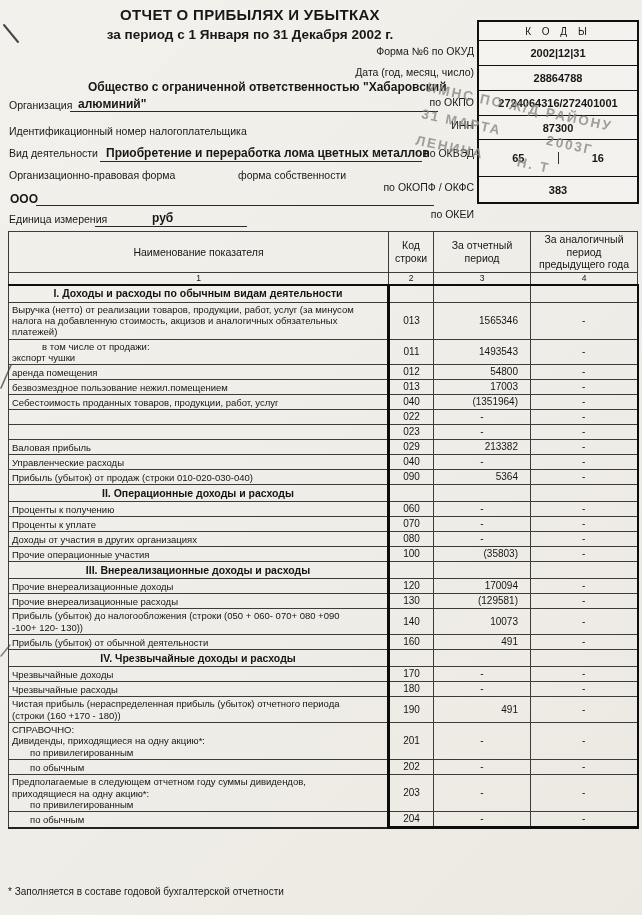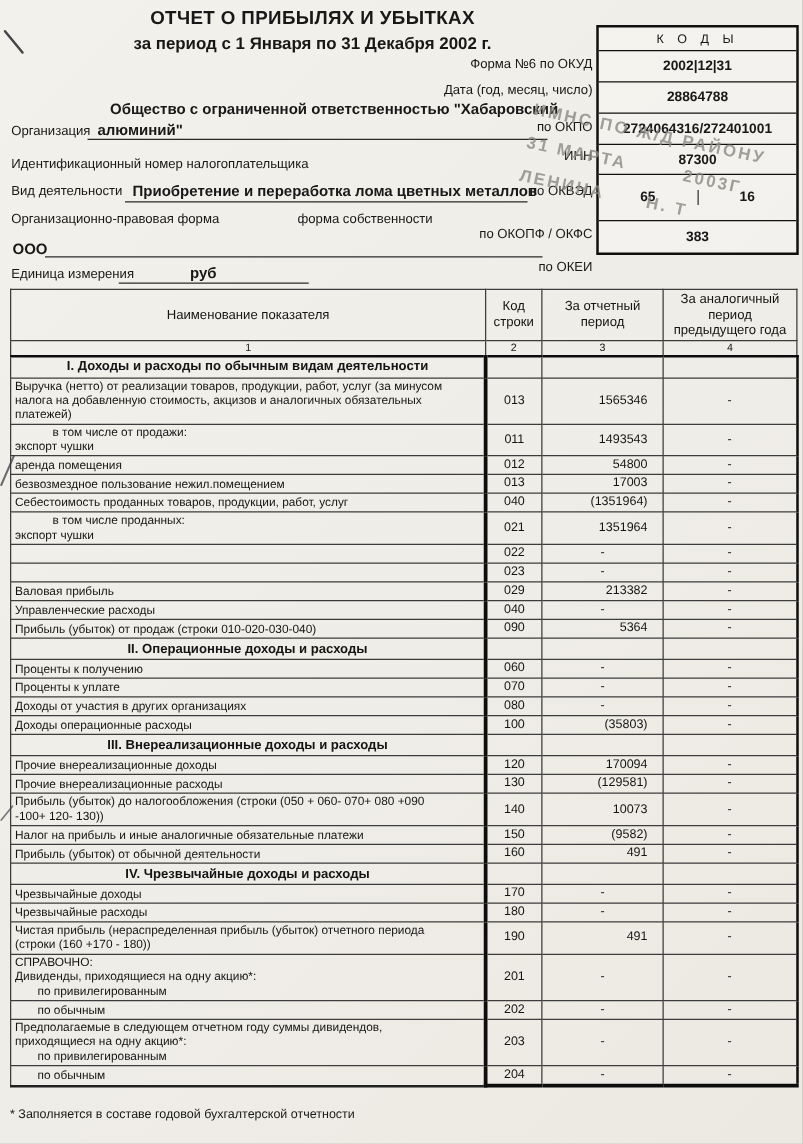--- a/index.html
+++ b/index.html
@@ -187,29 +187,20 @@
         </tr>
         <tr class="">
           <td class="name">
             <div class="ln ind0">Себестоимость проданных товаров, продукции, работ, услуг</div>
           </td>
           <td class="code">040</td>
           <td class="current num">(1351964)</td>
           <td class="previous">-</td>
         </tr>
         <tr class="">
-          <td class="name">
-            <div class="ln ind1">в том числе проданных:</div>
-            <div class="ln ind0">экспорт чушки</div>
-          </td>
-          <td class="code">021</td>
-          <td class="current num">1351964</td>
-          <td class="previous">-</td>
-        </tr>
-        <tr class="">
           <td class="name"></td>
           <td class="code">022</td>
           <td class="current">-</td>
           <td class="previous">-</td>
         </tr>
         <tr class="">
           <td class="name"></td>
           <td class="code">023</td>
           <td class="current">-</td>
           <td class="previous">-</td>
@@ -263,21 +254,21 @@
         <tr class="">
           <td class="name">
             <div class="ln ind0">Доходы от участия в других организациях</div>
           </td>
           <td class="code">080</td>
           <td class="current">-</td>
           <td class="previous">-</td>
         </tr>
         <tr class="">
           <td class="name">
-            <div class="ln ind0">Доходы операционные расходы</div>
+            <div class="ln ind0">Прочие операционные участия</div>
           </td>
           <td class="code">100</td>
           <td class="current num">(35803)</td>
           <td class="previous">-</td>
         </tr>
         <tr class="sec">
           <td class="name section">III. Внереализационные доходы и расходы</td>
           <td class="code"></td>
           <td class="current"></td>
           <td class="previous"></td>
@@ -302,28 +293,20 @@
           <td class="name">
             <div class="ln ind0">Прибыль (убыток) до налогообложения (строки (050 + 060- 070+ 080 +090</div>
             <div class="ln ind0">-100+ 120- 130))</div>
           </td>
           <td class="code">140</td>
           <td class="current num">10073</td>
           <td class="previous">-</td>
         </tr>
         <tr class="">
           <td class="name">
-            <div class="ln ind0">Налог на прибыль и иные аналогичные обязательные платежи</div>
-          </td>
-          <td class="code">150</td>
-          <td class="current num">(9582)</td>
-          <td class="previous">-</td>
-        </tr>
-        <tr class="">
-          <td class="name">
             <div class="ln ind0">Прибыль (убыток) от обычной деятельности</div>
           </td>
           <td class="code">160</td>
           <td class="current num">491</td>
           <td class="previous">-</td>
         </tr>
         <tr class="sec">
           <td class="name section">IV. Чрезвычайные доходы и расходы</td>
           <td class="code"></td>
           <td class="current"></td>

